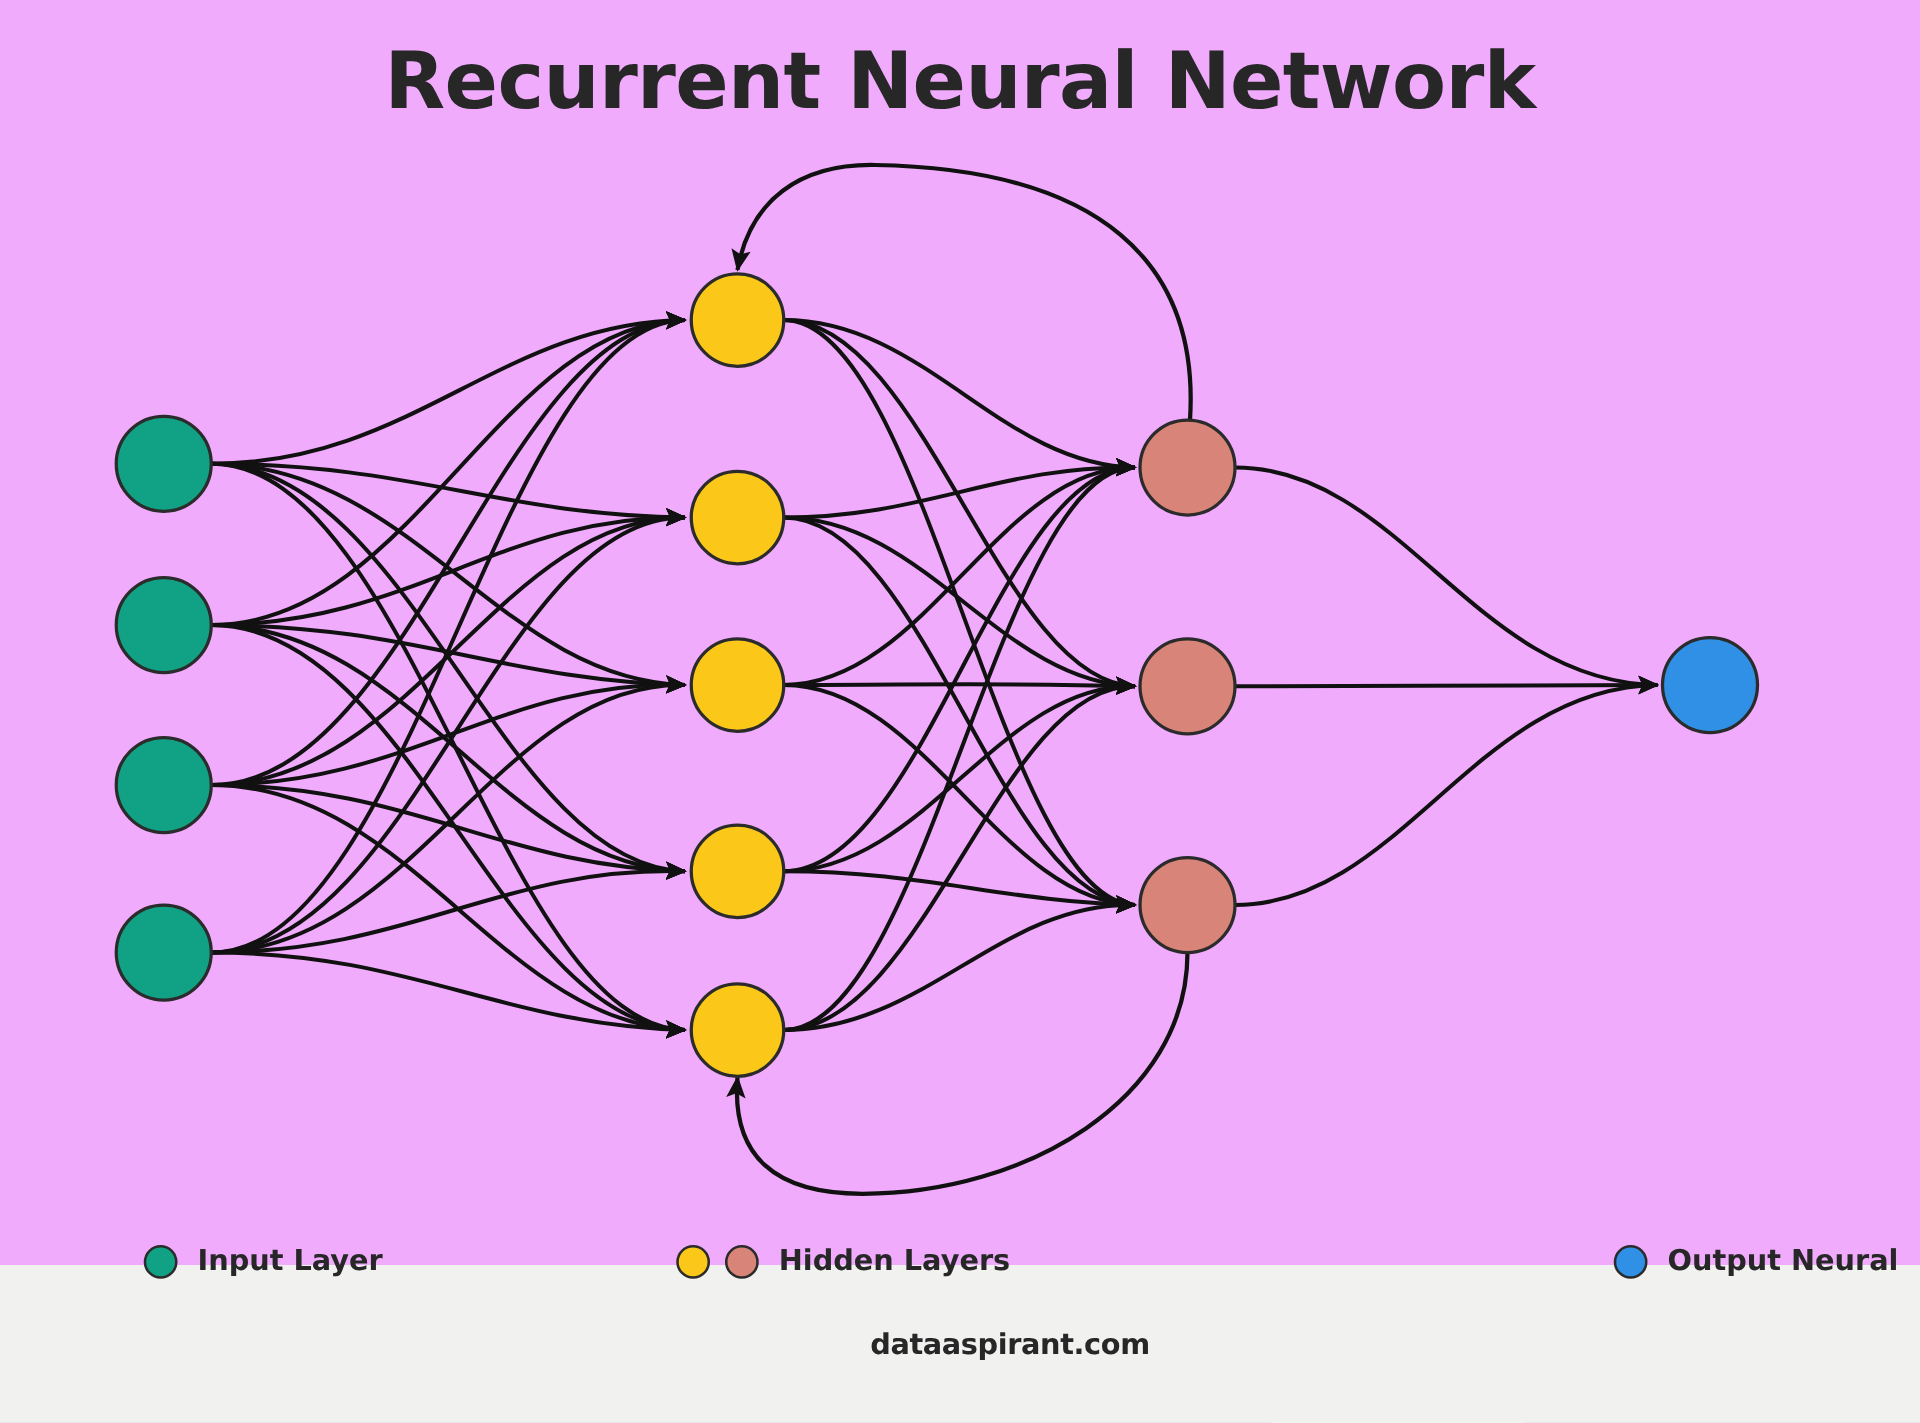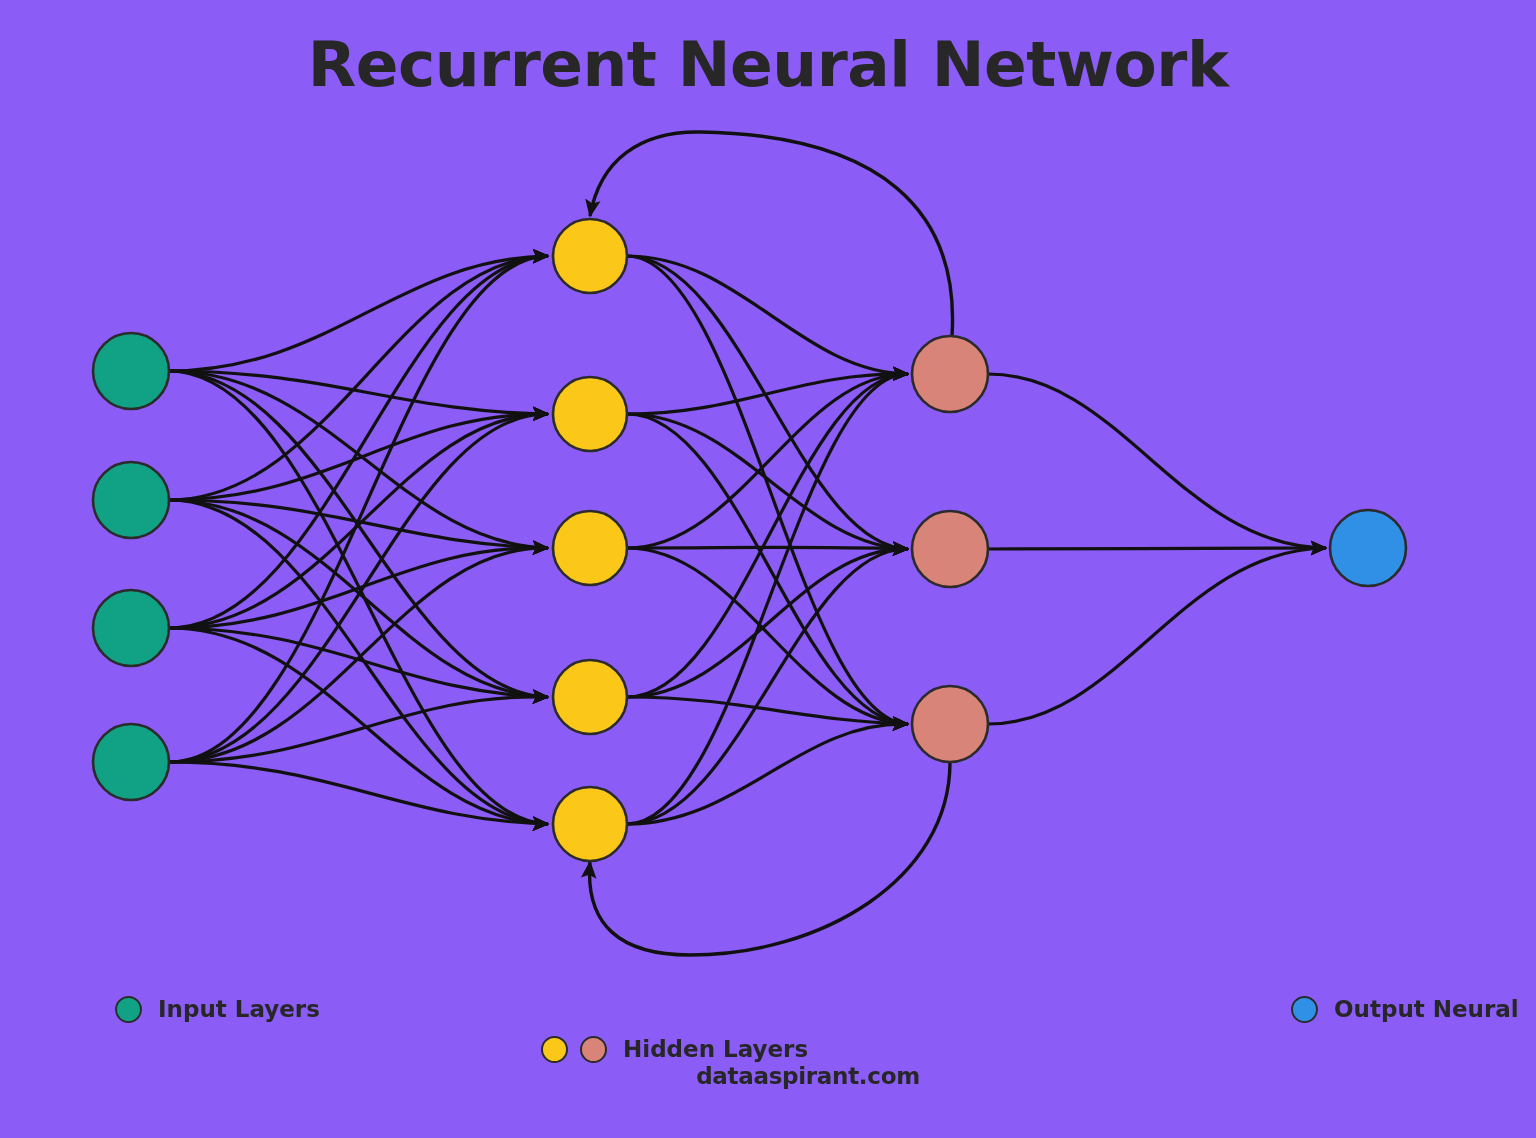--- a/index.html
+++ b/index.html
@@ -9,22 +9,22 @@
   }
   body {
     width: 1536px;
     height: 1138px;
     font-family: "DejaVu Sans", sans-serif;
     overflow: hidden;
   }
   #canvas {
     position: relative;
     width: 1536px;
-    height: 1138px;
-    background: #8b5cf6;
+    height: 1012px;
+    background: #f0abfc;
   }
   #title {
     position: absolute;
     top: 28px;
     left: 0;
     width: 1536px;
     text-align: center;
     font-family: "DejaVu Sans", sans-serif;
     font-size: 63px;
     font-weight: bold;
@@ -56,21 +56,21 @@
     font-size: 23px;
     font-weight: bold;
     color: #272727;
     margin-left: 16px;
     white-space: nowrap;
   }
   .legend-swatch + .legend-swatch {
     margin-left: 12px;
   }
   #legend-input { left: 115px;  top: 992px; }
-  #legend-hidden { left: 541px; top: 992px; margin-top: 40px; }
+  #legend-hidden { left: 541px; top: 992px; }
   #legend-output { left: 1291px; top: 992px; }
   #footer {
     position: absolute;
     top: 1063px;
     left: 0;
     width: 1536px;
     text-align: center;
     font-family: "DejaVu Sans", sans-serif;
     font-size: 23px;
     font-weight: bold;
@@ -175,21 +175,21 @@
       <circle cx="950" cy="724" r="38" fill="#d98478" stroke="#2b2b2b" stroke-width="2.6"></circle>
     </g>
 
     <g id="nodes-output">
       <circle cx="1368" cy="548" r="38" fill="#2f90e5" stroke="#2b2b2b" stroke-width="2.6"></circle>
     </g>
   </svg>
 
   <div class="legend-row" id="legend-input">
     <span class="legend-swatch" style="background:#11a184"></span>
-    <span class="legend-label">Input Layers</span>
+    <span class="legend-label">Input Layer</span>
   </div>
 
   <div class="legend-row" id="legend-hidden">
     <span class="legend-swatch" style="background:#fbc81a"></span>
     <span class="legend-swatch" style="background:#d98478"></span>
     <span class="legend-label">Hidden Layers</span>
   </div>
 
   <div class="legend-row" id="legend-output">
     <span class="legend-swatch" style="background:#2f90e5"></span>

